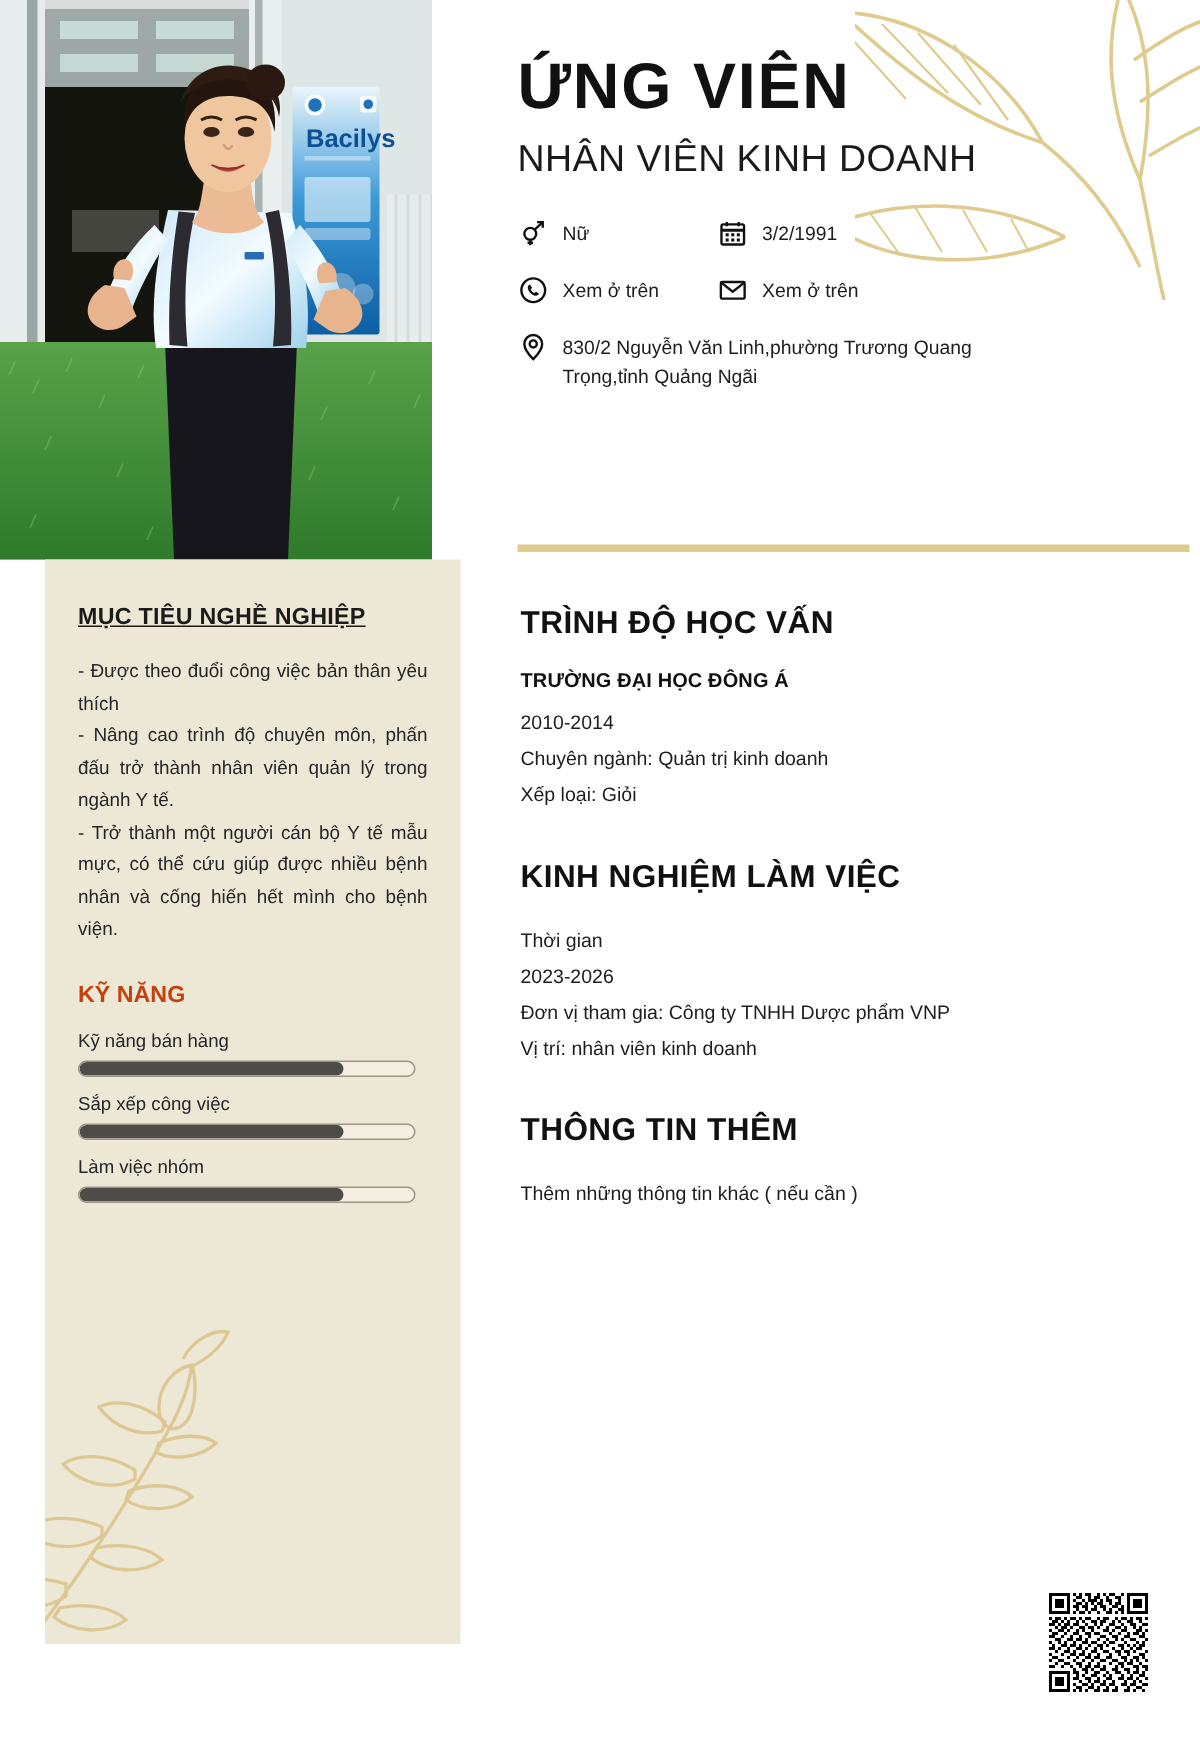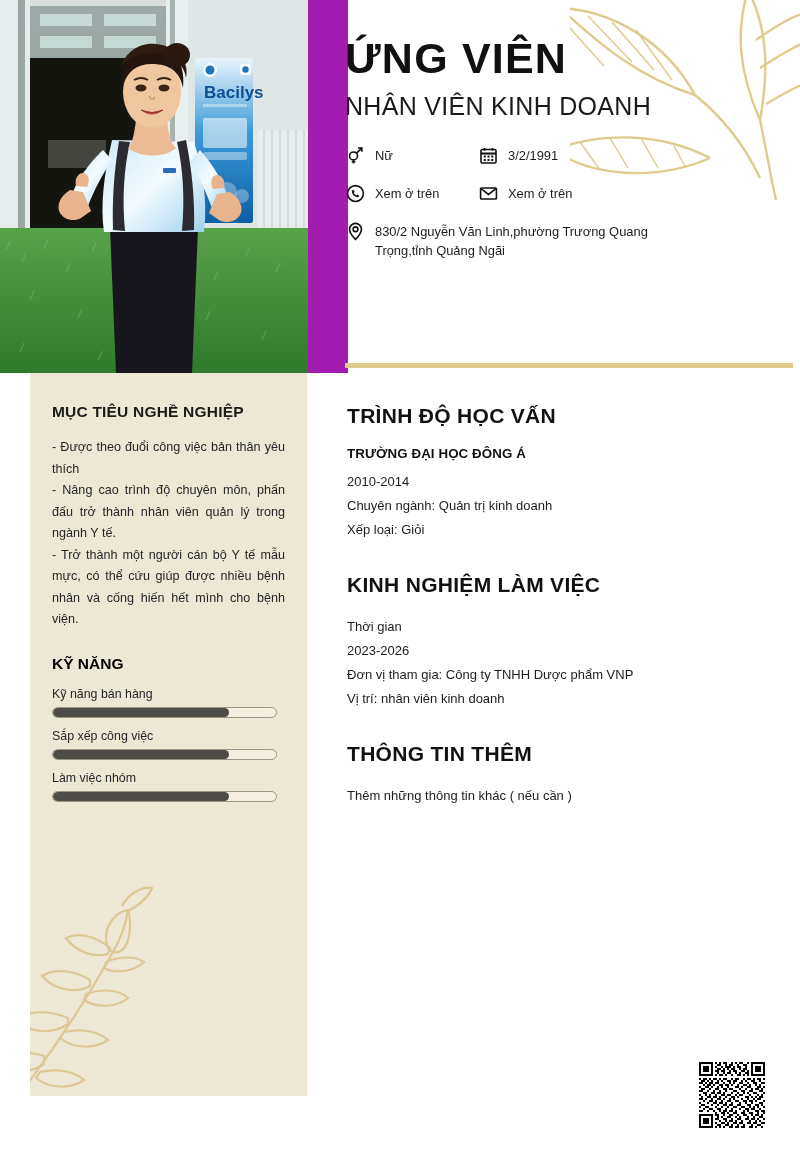--- a/index.html
+++ b/index.html
@@ -22,21 +22,21 @@
     position: absolute;
     top: 0; right: 0;
     width: 230px; height: 200px;
     pointer-events: none;
     z-index: 1;
   }
   
   .photo {
     position: absolute;
     left: 0; top: 0;
-    width: 348px; height: 373px;
+    width: 288px; height: 373px;
     overflow: hidden;
     background: #a21caf;
     z-index: 2;
   }
   .photo svg { display: block; width: 308px; height: 373px; }
 
   
   .sidebar {
     position: absolute;
     left: 30px; top: 373px;
@@ -57,29 +57,30 @@
     z-index: 1;
     pointer-events: none;
   }
 
   .side-heading {
     font-size: 15.5px;
     font-weight: bold;
     color: #1b1b1b;
     letter-spacing: .2px;
     margin-bottom: 16px;
+    text-decoration: underline;
   }
   .objective p {
     font-size: 12.6px;
     line-height: 21.5px;
     color: #26262a;
     text-align: justify;
     text-justify: inter-word;
   }
-  .skills-heading { margin-top: 24px; margin-bottom: 14px; font-size: 15.5px; font-weight: bold; color:#000000;}
+  .skills-heading { margin-top: 24px; margin-bottom: 14px; font-size: 15.5px; font-weight: bold; color:#c2410c;}
   .skill { margin-bottom: 11px; }
   .skill-label {
     font-size: 12.4px;
     color: #26262a;
     margin-bottom: 6px;
   }
   .bar-track {
     position: relative;
     width: 225px;
     height: 11px;

